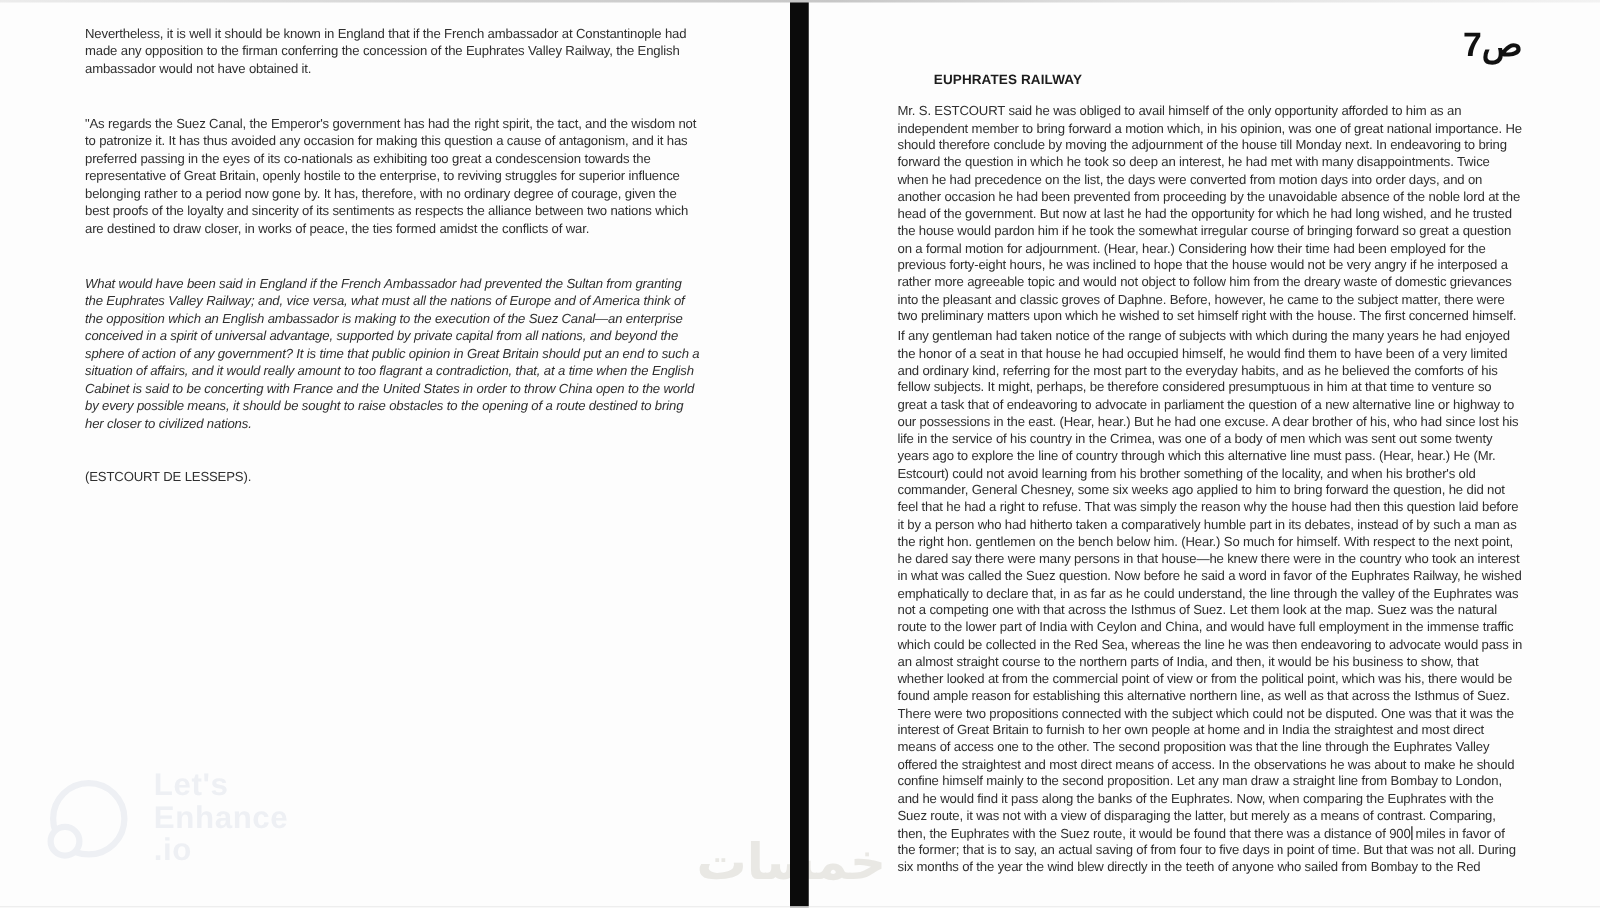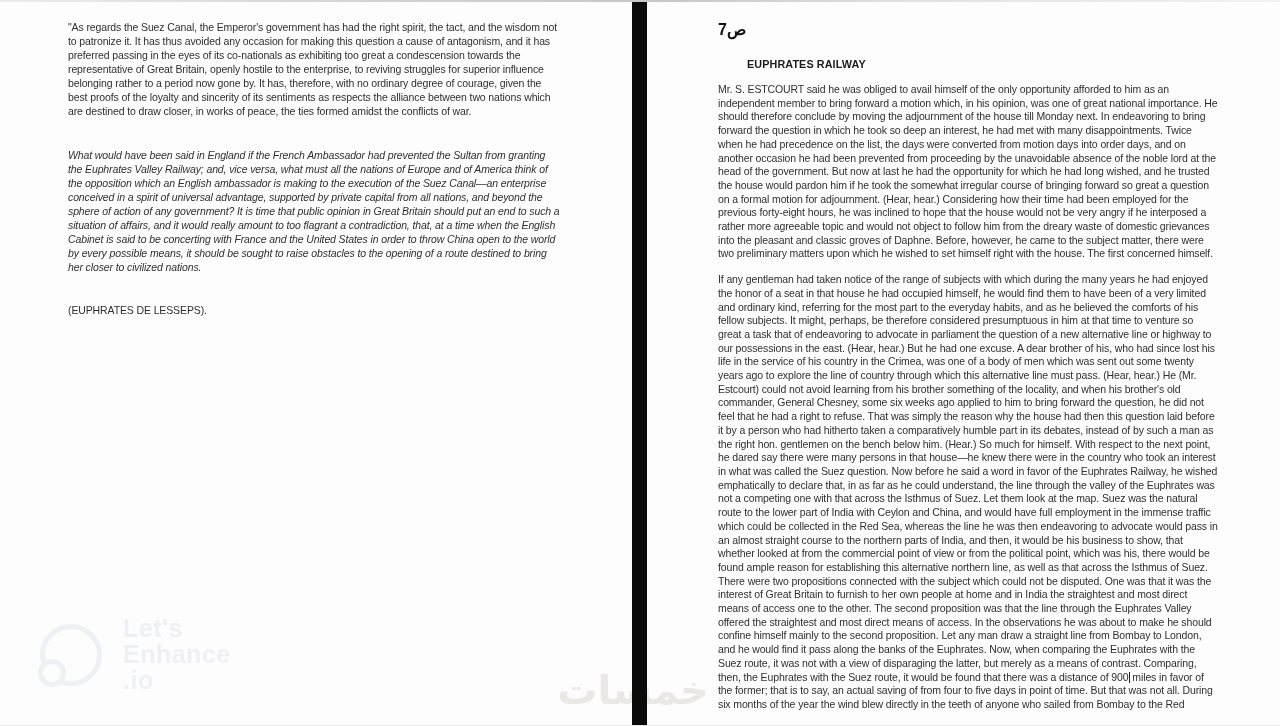--- a/index.html
+++ b/index.html
@@ -44,36 +44,36 @@
   .page-right {
     left: 718px; top: 58px; width: 500px; height: 660px;
     overflow: hidden;
   }
   .page-left p { line-height: 14px; }
   .page-right p { line-height: 13.7px; }
   .p-gap-lg { margin-bottom: 30px; }
   .p-gap-md { margin-bottom: 29px; font-style: italic; }
   .page-marker {
     position: absolute; left: 718px; top: 20px; width: 500px;
-    text-align: left;
+    text-align: right;
     font-weight: bold;
-    font-size: 16px;
+    font-size: 27px;
     color: #111;
     z-index: 3;
     letter-spacing: 0.5px;
   }
   .doc-heading {
     font-weight: bold;
     font-size: 10.8px;
     letter-spacing: 0.1px;
     color: #1c1c1c;
     margin-bottom: 13px;
     padding-left: 29px;
   }
-  .para1-right { margin-bottom: 12px; }
+  .para1-right { margin-bottom: 2px; }
   .caret {
     display: inline-block;
     width: 1px; height: 11px;
     background: #222;
     vertical-align: -2px;
   }
   
   .wm-enhance {
     position: absolute; left: 36px; top: 610px; width: 230px; height: 100px;
     z-index: 1;
@@ -122,23 +122,24 @@
     <div class="wm-circle-small"></div>
     <div class="wm-enhance-text">
       <div>Let's</div>
       <div>Enhance</div>
       <div>.io</div>
     </div>
   </div>
   <div class="wm-khamsat">خمسات</div>
 
   <div class="page page-left">
+    <p class="p-gap-lg">Nevertheless, it is well it should be known in England that if the French ambassador at Constantinople had made any opposition to the firman conferring the concession of the Euphrates Valley Railway, the English ambassador would not have obtained it.</p>
     <p class="p-gap-lg">"As regards the Suez Canal, the Emperor's government has had the right spirit, the tact, and the wisdom not to patronize it. It has thus avoided any occasion for making this question a cause of antagonism, and it has preferred passing in the eyes of its co-nationals as exhibiting too great a condescension towards the representative of Great Britain, openly hostile to the enterprise, to reviving struggles for superior influence belonging rather to a period now gone by. It has, therefore, with no ordinary degree of courage, given the best proofs of the loyalty and sincerity of its sentiments as respects the alliance between two nations which are destined to draw closer, in works of peace, the ties formed amidst the conflicts of war.</p>
     <p class="p-gap-md">What would have been said in England if the French Ambassador had prevented the Sultan from granting the Euphrates Valley Railway; and, vice versa, what must all the nations of Europe and of America think of the opposition which an English ambassador is making to the execution of the Suez Canal—an enterprise conceived in a spirit of universal advantage, supported by private capital from all nations, and beyond the sphere of action of any government? It is time that public opinion in Great Britain should put an end to such a situation of affairs, and it would really amount to too flagrant a contradiction, that, at a time when the English Cabinet is said to be concerting with France and the United States in order to throw China open to the world by every possible means, it should be sought to raise obstacles to the opening of a route destined to bring her closer to civilized nations.</p>
-    <p>(EUPHRATES DE LESSEPS).</p>
+    <p>(ESTCOURT DE LESSEPS).</p>
   </div>
 
   <div class="page-marker">ص7</div>
   <div class="page page-right">
     <div class="doc-heading">EUPHRATES RAILWAY</div>
     <p class="para1-right">Mr. S. ESTCOURT said he was obliged to avail himself of the only opportunity afforded to him as an independent member to bring forward a motion which, in his opinion, was one of great national importance. He should therefore conclude by moving the adjournment of the house till Monday next. In endeavoring to bring forward the question in which he took so deep an interest, he had met with many disappointments. Twice when he had precedence on the list, the days were converted from motion days into order days, and on another occasion he had been prevented from proceeding by the unavoidable absence of the noble lord at the head of the government. But now at last he had the opportunity for which he had long wished, and he trusted the house would pardon him if he took the somewhat irregular course of bringing forward so great a question on a formal motion for adjournment. (Hear, hear.) Considering how their time had been employed for the previous forty-eight hours, he was inclined to hope that the house would not be very angry if he interposed a rather more agreeable topic and would not object to follow him from the dreary waste of domestic grievances into the pleasant and classic groves of Daphne. Before, however, he came to the subject matter, there were two preliminary matters upon which he wished to set himself right with the house. The first concerned himself.</p>
     <p><span>If any gentleman had taken notice of the range of subjects with which during the many years he had enjoyed the honor of a seat in that house he had occupied himself, he would find them to have been of a very limited and ordinary kind, referring for the most part to the everyday habits, and as he believed the comforts of his fellow subjects. It might, perhaps, be therefore considered presumptuous in him at that time to venture so great a task that of endeavoring to advocate in parliament the question of a new alternative line or highway to our possessions in the east. (Hear, hear.) But he had one excuse. A dear brother of his, who had since lost his life in the service of his country in the Crimea, was one of a body of men which was sent out some twenty years ago to explore the line of country through which this alternative line must pass. (Hear, hear.) He (Mr. Estcourt) could not avoid learning from his brother something of the locality, and when his brother's old commander, General Chesney, some six weeks ago applied to him to bring forward the question, he did not feel that he had a right to refuse. That was simply the reason why the house had then this question laid before it by a person who had hitherto taken a comparatively humble part in its debates, instead of by such a man as the right hon. gentlemen on the bench below him. (Hear.) So much for himself. With respect to the next point, he dared say there were many persons in that house—he knew there were in the country who took an interest in what was called the Suez question. Now before he said a word in favor of the Euphrates Railway, he wished emphatically to declare that, in as far as he could understand, the line through the valley of the Euphrates was not a competing one with that across the Isthmus of Suez. Let them look at the map. Suez was the natural route to the lower part of India with Ceylon and China, and would have full employment in the immense traffic which could be collected in the Red Sea, whereas the line he was then endeavoring to advocate would pass in an almost straight course to the northern parts of India, and then, it would be his business to show, that whether looked at from the commercial point of view or from the political point, which was his, there would be found ample reason for establishing this alternative northern line, as well as that across the Isthmus of Suez. There were two propositions connected with the subject which could not be disputed. One was that it was the interest of Great Britain to furnish to her own people at home and in India the straightest and most direct means of access one to the other. The second proposition was that the line through the Euphrates Valley offered the straightest and most direct means of access. In the observations he was about to make he should confine himself mainly to the second proposition. Let any man draw a straight line from Bombay to London, and he would find it pass along the banks of the Euphrates. Now, when comparing the Euphrates with the Suez route, it was not with a view of disparaging the latter, but merely as a means of contrast. Comparing, then, the Euphrates with the Suez route, it would be found that there was a distance of 900</span><span class="caret"></span><span> miles in favor of the former; that is to say, an actual saving of from four to five days in point of time. But that was not all. During six months of the year the wind blew directly in the teeth of anyone who sailed from Bombay to the Red</span></p>
   </div>
 
   <div class="top-edge"></div>

